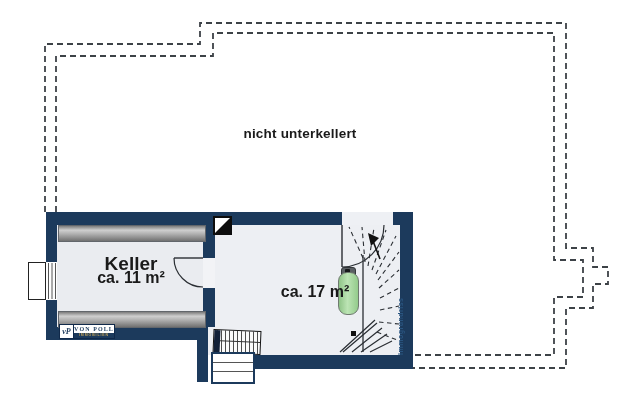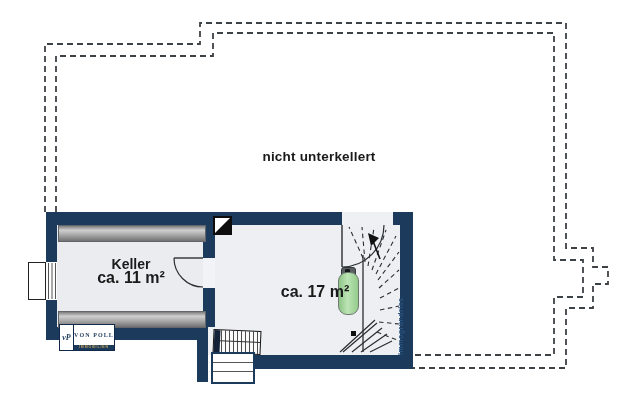--- a/index.html
+++ b/index.html
@@ -3,21 +3,21 @@
 <meta charset="utf-8">
 <style>
   html,body{margin:0;padding:0;background:#fff;}
   .plan{position:relative;width:618px;height:400px;background:#ffffff;overflow:hidden;
         font-family:"Liberation Sans",sans-serif;}
   .layer{position:absolute;left:0;top:0;width:618px;height:400px;}
   .wall{position:absolute;background:#1c3a5c;}
   .floor{position:absolute;background:#eaecf0;}
   .lbl{position:absolute;transform:translate(-50%,-50%);font-weight:bold;color:#1a1a1a;white-space:nowrap;}
   .lbl-nb{font-size:13.5px;letter-spacing:.2px;}
-  .lbl-room{font-size:14px;}
+  .lbl-room{font-size:19px;}
   .lbl-area{font-size:16px;text-align:right;}
   .shelf{position:absolute;border:1px solid #62666b;
          background:linear-gradient(180deg,#7d7d7d 0%,#cfcfcf 28%,#b4b4b4 50%,#8f8f8f 78%,#717171 100%);}
   .window-sill{position:absolute;left:28px;top:262px;width:16px;height:36px;background:#fff;border:1.5px solid #222;}
   .window-gap{position:absolute;left:46px;top:262px;width:11px;height:38px;background:#fdfdfd;}
   .chimney{position:absolute;left:213px;top:216px;width:15px;height:15px;background:#fff;border:2px solid #0d0d0d;}
   .chimney-tri{position:absolute;left:0;top:0;width:100%;height:100%;background:#0d0d0d;
          clip-path:polygon(0 100%,100% 0,100% 100%);}
   .ext-stairs{position:absolute;left:211px;top:352px;width:40px;height:28px;background:#fff;border:2px solid #1c3a5c;}
   .ext-step{position:absolute;left:0;width:100%;height:0;border-top:1px solid #555;}
@@ -26,21 +26,21 @@
   .rad-cap{position:absolute;left:0;top:0;width:6px;height:100%;background:#122138;}
   .rad-line{position:absolute;left:6px;top:10px;width:40px;height:0;border-top:1px solid #333;}
   .tank{position:absolute;left:338px;top:272px;width:19px;height:41px;border:1px solid #6f7a6f;border-radius:9px;
          background:linear-gradient(90deg,#8fc487,#bce4b4 45%,#93cb8b);}
   .tank-cap{position:absolute;left:341px;top:267px;width:13px;height:10px;background:#5a5f63;border-radius:3px;
          border:1px solid #34383b;}
   .tank-dot{position:absolute;left:345px;top:269px;width:5px;height:5px;background:#17191b;border-radius:1px;}
   .watermark{position:absolute;left:397px;top:299px;width:10px;height:56px;
          writing-mode:vertical-rl;transform:rotate(180deg);font-size:7px;letter-spacing:.5px;
          color:#2a5580;font-weight:bold;text-align:center;}
-  .logo{position:absolute;left:59px;top:324px;height:27px;display:flex;background:#fff;
+  .logo{position:absolute;left:59px;top:324px;height:15px;display:flex;background:#fff;
          border:1px solid #10294a;box-sizing:border-box;}
   .logo-vp{width:13px;display:flex;align-items:center;justify-content:center;background:#fff;
          border-right:1px solid #10294a;color:#1c3a5c;font:italic bold 8px "Liberation Serif",serif;}
   .logo-right{display:flex;flex-direction:column;width:40px;}
   .logo-brand{flex:1;display:flex;align-items:center;justify-content:center;
          font:bold 6px "Liberation Serif",serif;letter-spacing:1.1px;color:#1c3a5c;}
   .logo-sub{height:5px;background:#1c3a5c;color:#c3a45c;font-size:3.5px;line-height:5px;
          text-align:center;letter-spacing:.9px;font-weight:bold;}
 </style>
 </head>
@@ -120,18 +120,18 @@
   <div class="watermark">Immogrundriss</div>
 
   <div class="logo">
     <div class="logo-vp">vP</div>
     <div class="logo-right">
       <div class="logo-brand">VON POLL</div>
       <div class="logo-sub">IMMOBILIEN</div>
     </div>
   </div>
 
-  <div class="lbl lbl-nb" style="left:319px;top:133px;margin-top:23px;">nicht unterkellert</div>
+  <div class="lbl lbl-nb" style="left:300px;top:133px;">nicht unterkellert</div>
   <div class="lbl lbl-room" style="left:131px;top:264px;">Keller</div>
   <div class="lbl lbl-area" style="left:131px;top:278px;">ca. 11 m²</div>
   <div class="lbl lbl-area" style="left:283px;top:292px;margin-left:32px;">ca. 17 m²</div>
 
 </div>
 
 </body></html>

